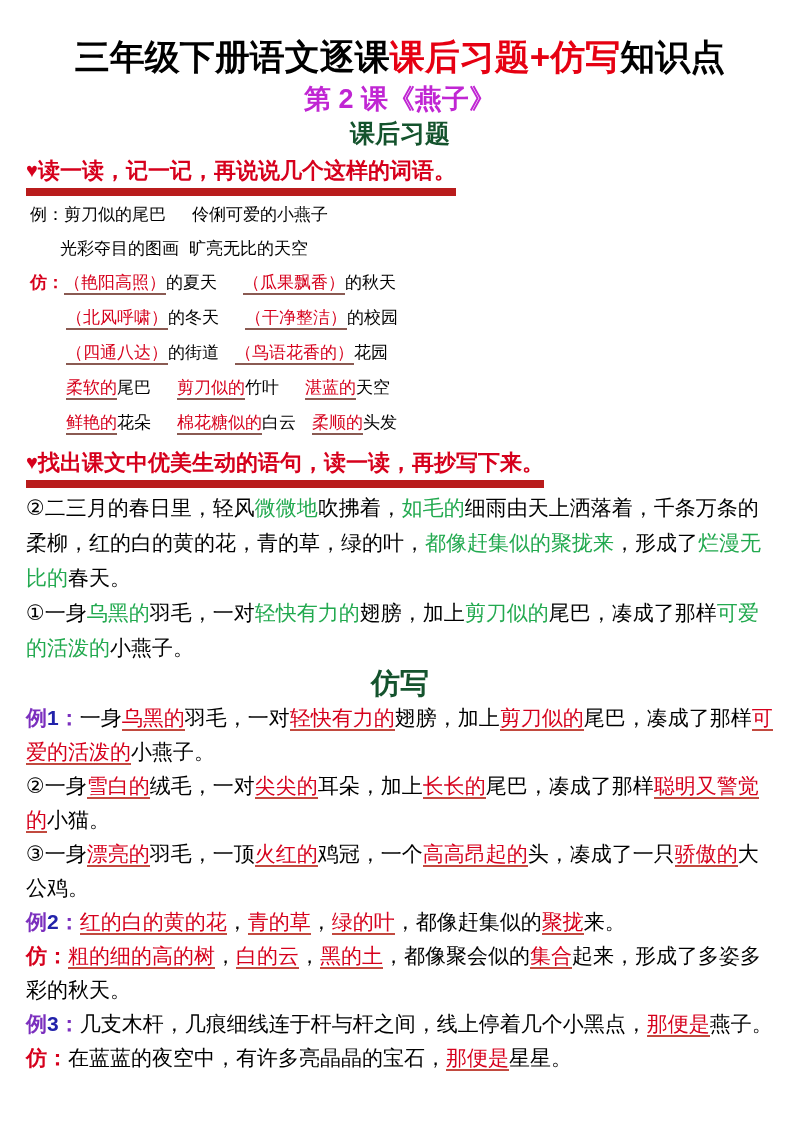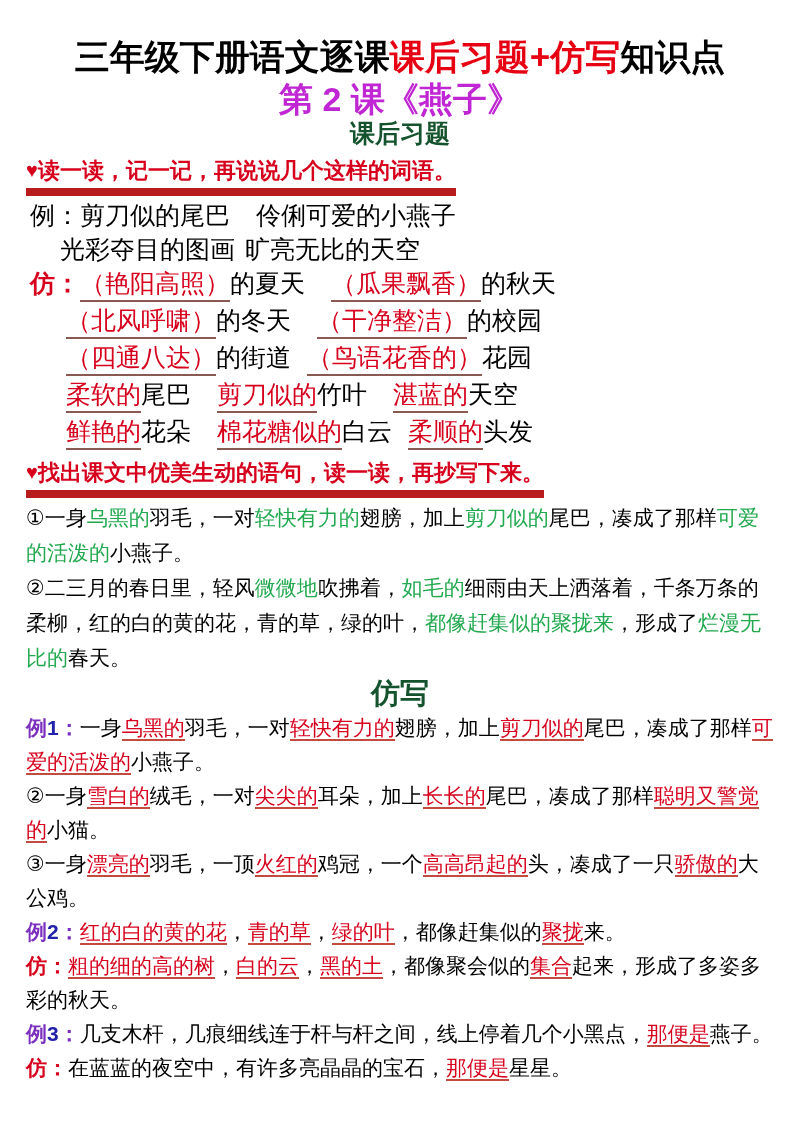--- a/index.html
+++ b/index.html
@@ -30,21 +30,21 @@
     font-size: 35px;
     font-weight: bold;
     letter-spacing: 0px;
     margin: 0;
     padding-top: 30px;
     line-height: 46px;
     white-space: nowrap;
   }
   .sub-title {
     text-align: center;
-    font-size: 34px;
+    font-size: 27px;
     font-weight: bold;
     line-height: 34px;
     margin-top: 2px;
     color: #c026d3;
   }
   .section-title {
     text-align: center;
     font-size: 25px;
     font-weight: bold;
     line-height: 32px;
@@ -82,21 +82,21 @@
   }
   .heart-wrap { margin-left: 0; }
   .heart {
     color: #d6001c;
     font-size: 20px;
     vertical-align: 1px;
   }
 
   
   .line {
-    font-size: 25px;
+    font-size: 17px;
     line-height: 34px;
     margin-left: 26px;
     white-space: nowrap;
   }
   .line.indent { margin-left: 56px; }
   .line.indent2 { margin-left: 62px; }
 
   .para {
     font-size: 21px;
     line-height: 35px;
@@ -136,22 +136,22 @@
   <div class="line indent2"><span class="red u">（四通八达）</span><span class="black">的街道</span><span class="sp-mid"></span><span class="red u">（鸟语花香的）</span><span class="black">花园</span></div>
 
   <div class="line indent2"><span class="red u">柔软的</span><span class="black">尾巴</span><span class="sp-wide"></span><span class="red u">剪刀似的</span><span class="black">竹叶</span><span class="sp-wide"></span><span class="red u">湛蓝的</span><span class="black">天空</span></div>
 
   <div class="line indent2"><span class="red u">鲜艳的</span><span class="black">花朵</span><span class="sp-wide"></span><span class="red u">棉花糖似的</span><span class="black">白云</span><span class="sp-mid"></span><span class="red u">柔顺的</span><span class="black">头发</span></div>
 
   <div class="heart-wrap">
     <div class="heart-line"><span class="heart">♥</span><span>找出课文中优美生动的语句，读一读，再抄写下来。</span></div>
   </div>
 
+  <div class="para" id="sent2"><span class="black">②二三月的春日里，轻风</span><span class="green">微微地</span><span class="black">吹拂着，</span><span class="green">如毛的</span><span class="black">细雨由天上洒落着，千条万条的柔柳，红的白的黄的花，青的草，绿的叶，</span><span class="green">都像赶集似的聚拢来</span><span class="black">，形成了</span><span class="green">烂漫无比的</span><span class="black">春天。</span></div>
   <div class="para" id="sent1"><span class="black">①</span><span class="black">一身</span><span class="green">乌黑的</span><span class="black">羽毛，一对</span><span class="green">轻快有力的</span><span class="black">翅膀，加上</span><span class="green">剪刀似的</span><span class="black">尾巴，凑成了那样</span><span class="green">可爱的活泼的</span><span class="black">小燕子。</span></div>
-  <div class="para" id="sent2"><span class="black">②二三月的春日里，轻风</span><span class="green">微微地</span><span class="black">吹拂着，</span><span class="green">如毛的</span><span class="black">细雨由天上洒落着，千条万条的柔柳，红的白的黄的花，青的草，绿的叶，</span><span class="green">都像赶集似的聚拢来</span><span class="black">，形成了</span><span class="green">烂漫无比的</span><span class="black">春天。</span></div>
 
   <div class="section-title fangxie">仿写</div>
 
   <div id="imitation-list">
       <div class="para tight"><span class="violet lbl">例</span><span class="blue lbl">1</span><span class="violet lbl">：</span><span class="black">一身</span><span class="red ured">乌黑的</span><span class="black">羽毛，一对</span><span class="red ured">轻快有力的</span><span class="black">翅膀，加上</span><span class="red ured">剪刀似的</span><span class="black">尾巴，凑成了那样</span><span class="red ured">可爱的活泼的</span><span class="black">小燕子。</span></div>
       <div class="para tight"><span class="black">②一身</span><span class="red ured">雪白的</span><span class="black">绒毛，一对</span><span class="red ured">尖尖的</span><span class="black">耳朵，加上</span><span class="red ured">长长的</span><span class="black">尾巴，凑成了那样</span><span class="red ured">聪明又警觉的</span><span class="black">小猫。</span></div>
       <div class="para tight"><span class="black">③一身</span><span class="red ured">漂亮的</span><span class="black">羽毛，一顶</span><span class="red ured">火红的</span><span class="black">鸡冠，一个</span><span class="red ured">高高昂起的</span><span class="black">头，凑成了一只</span><span class="red ured">骄傲的</span><span class="black">大公鸡。</span></div>
       <div class="para tight"><span class="violet lbl">例</span><span class="blue lbl">2</span><span class="violet lbl">：</span><span class="red ured">红的白的黄的花</span><span class="black">，</span><span class="red ured">青的草</span><span class="black">，</span><span class="red ured">绿的叶</span><span class="black">，都像赶集似的</span><span class="red ured">聚拢</span><span class="black">来。</span></div>
       <div class="para tight"><span class="red lbl">仿</span><span class="red lbl">：</span><span class="red ured">粗的细的高的树</span><span class="black">，</span><span class="red ured">白的云</span><span class="black">，</span><span class="red ured">黑的土</span><span class="black">，都像聚会似的</span><span class="red ured">集合</span><span class="black">起来，形成了多姿多彩的秋天。</span></div>
       <div class="para tight"><span class="violet lbl">例</span><span class="blue lbl">3</span><span class="violet lbl">：</span><span class="black">几支木杆，几痕细线连于杆与杆之间，线上停着几个小黑点，</span><span class="red ured">那便是</span><span class="black">燕子。</span></div>

